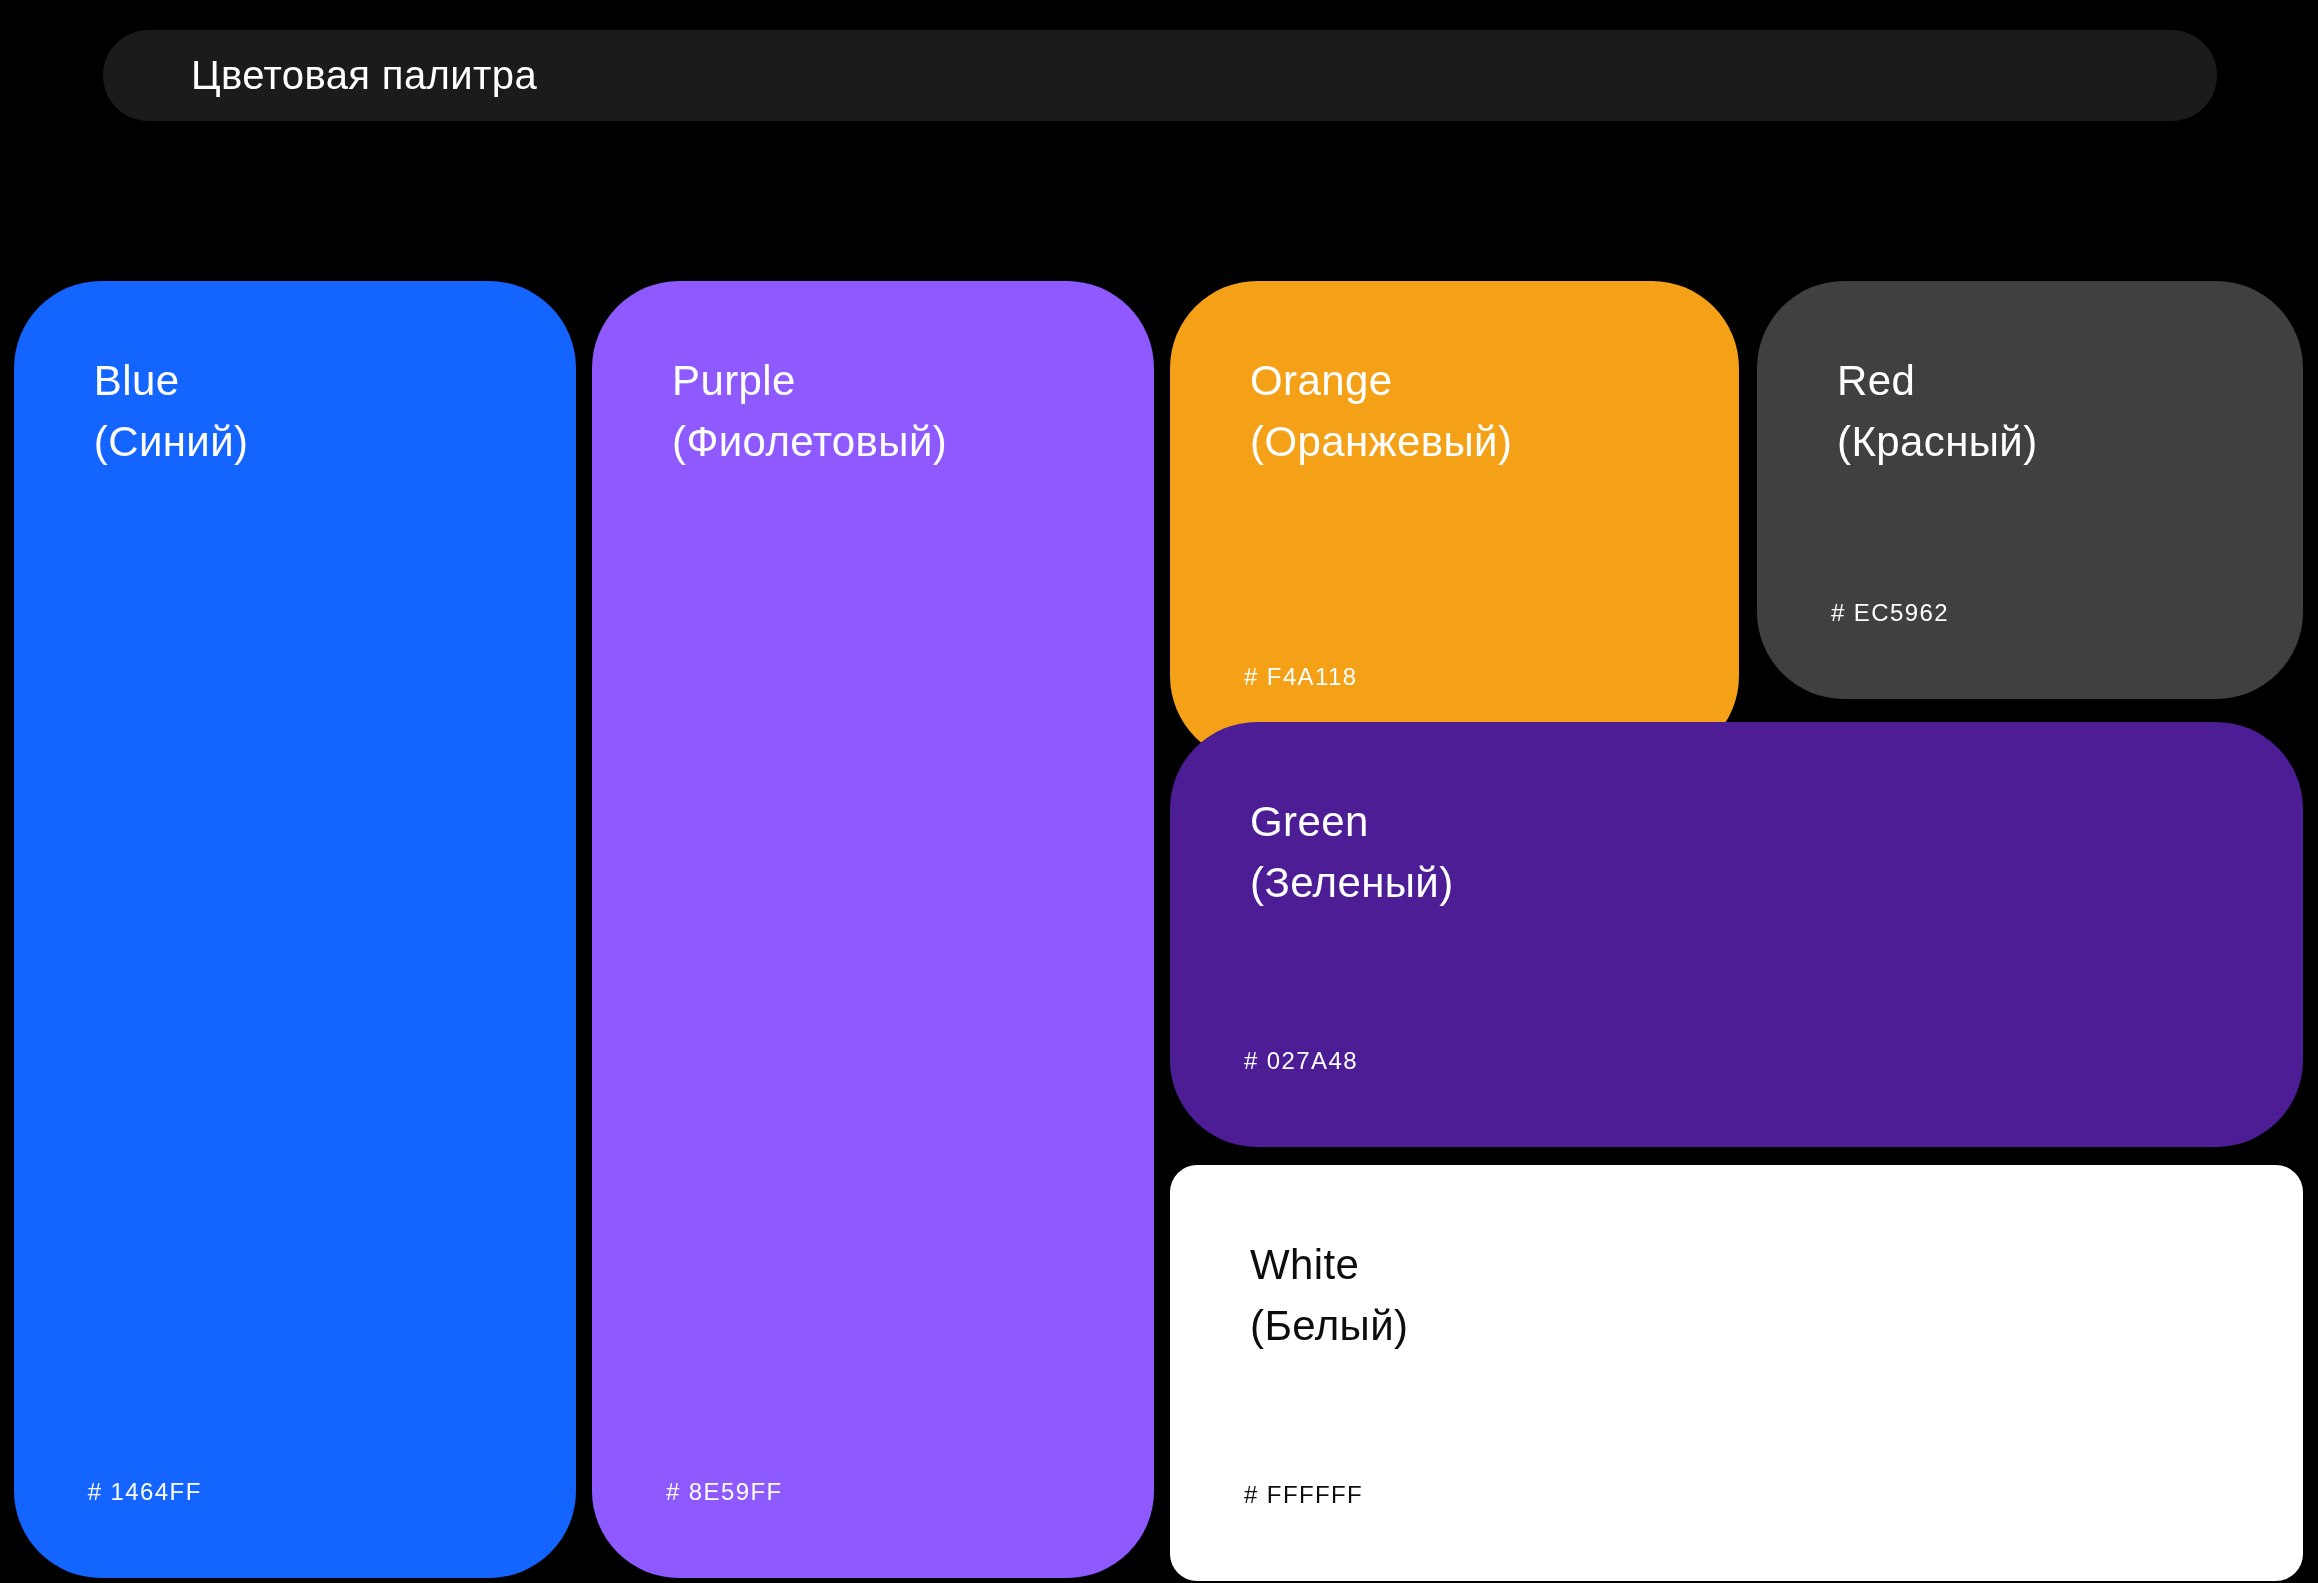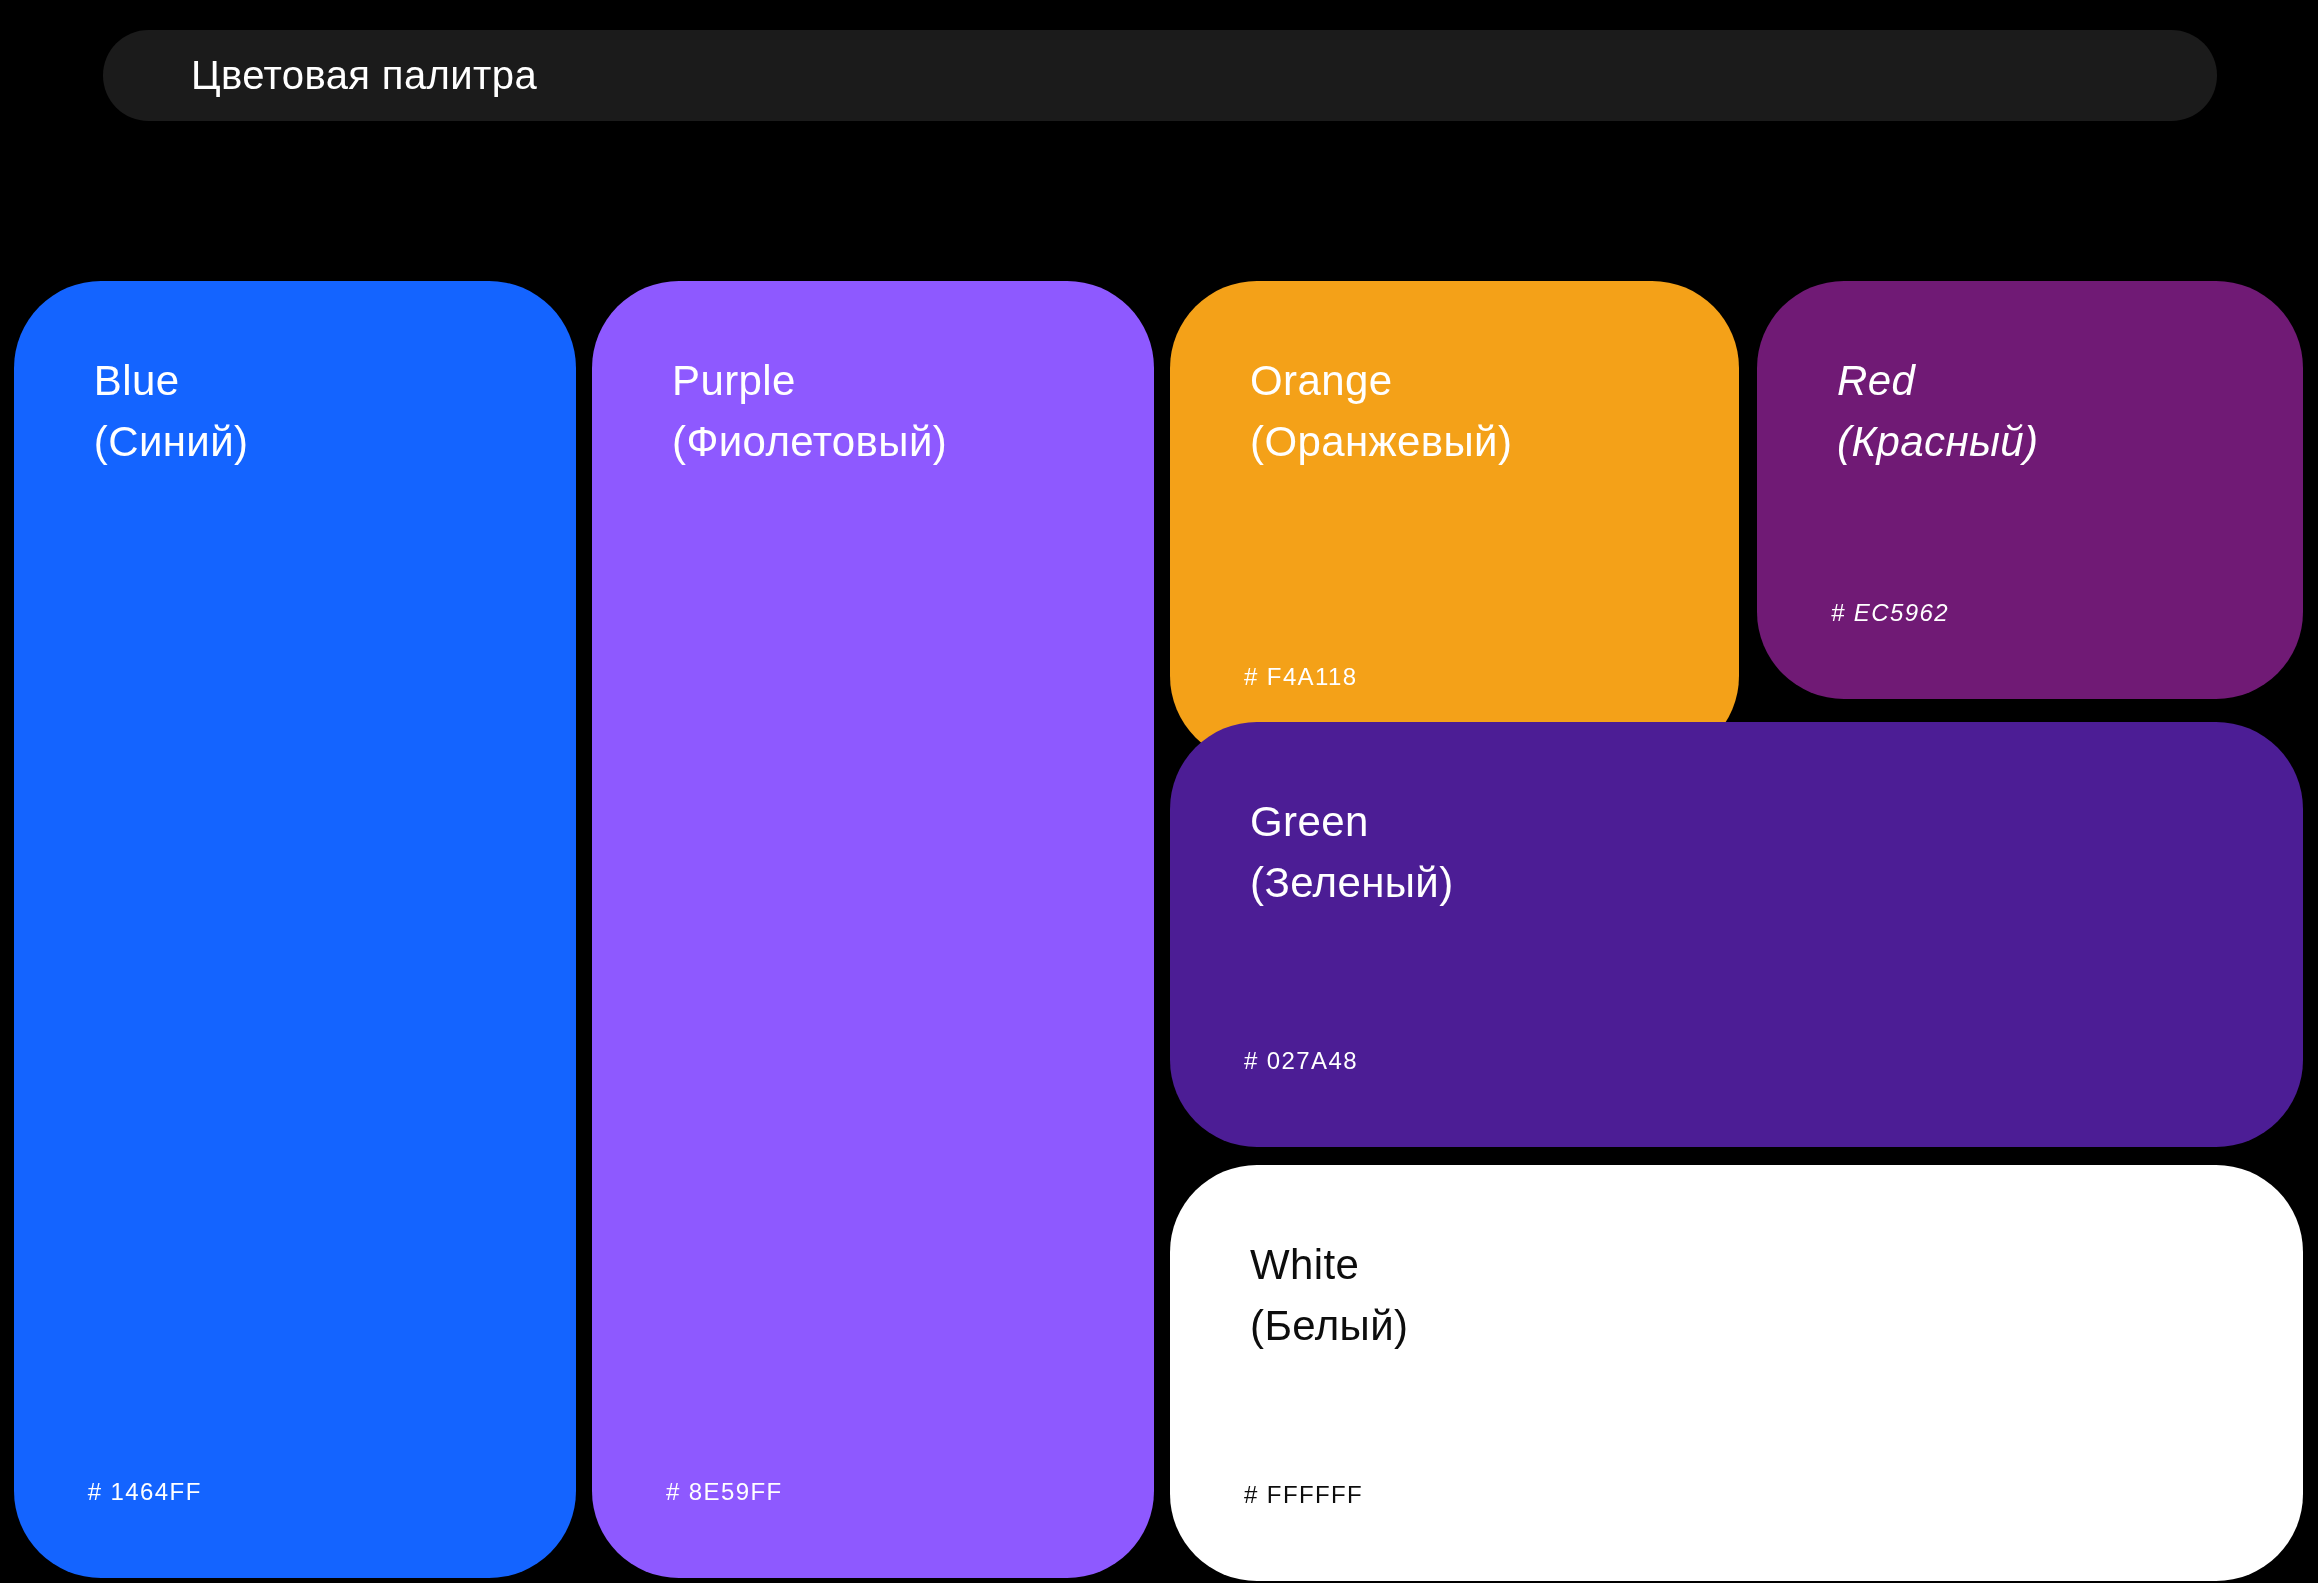--- a/index.html
+++ b/index.html
@@ -58,21 +58,21 @@
     font-size: 24px;
     font-weight: 500;
     letter-spacing: 1.4px;
   }
 
   .card--blue   { left: 13.8px;   top: 281px;  width: 562px;  height: 1297px; }
   .card--purple { left: 592px;  top: 281px;  width: 562px;  height: 1297px; }
   .card--orange { left: 1170px; top: 281px;  width: 569px;  height: 482px;  }
   .card--red    { left: 1757px; top: 281px;  width: 546px;  height: 418px;  }
   .card--green  { left: 1170px; top: 722px;  width: 1133px; height: 425px;  }
-  .card--white  { left: 1170px; top: 1165px; width: 1133px; height: 416px;  }
+  .card--white  { left: 1170px; top: 1165px; width: 1133px; height: 416px; border-radius: 27px;  }
 </style>
 </head>
 <body style="background-color: rgb(0, 0, 0);">
 
 <header class="header" style="background-color: rgb(27, 27, 27); color: rgb(255, 255, 255);">
   <span class="header__title">Цветовая палитра</span>
 </header>
 
 <section class="card card--blue" style="background-color: rgb(20, 100, 255); color: rgb(255, 255, 255);">
   <h2 class="card__title">
@@ -91,21 +91,21 @@
 </section>
 
 <section class="card card--orange" style="background-color: rgb(244, 161, 24); color: rgb(255, 255, 255);">
   <h2 class="card__title">
     <span>Orange</span>
     <span>(Оранжевый)</span>
   </h2>
   <p class="card__hex"># F4A118</p>
 </section>
 
-<section class="card card--red" style="background-color: #701a75; color: rgb(255, 255, 255); font-style: italic;">
+<section class="card card--red" style="background-color: #404040; color: rgb(255, 255, 255);">
   <h2 class="card__title">
     <span>Red</span>
     <span>(Красный)</span>
   </h2>
   <p class="card__hex"># EC5962</p>
 </section>
 
 <section class="card card--green" style="background-color: #4c1d95; color: rgb(255, 255, 255);">
   <h2 class="card__title">
     <span>Green</span>

